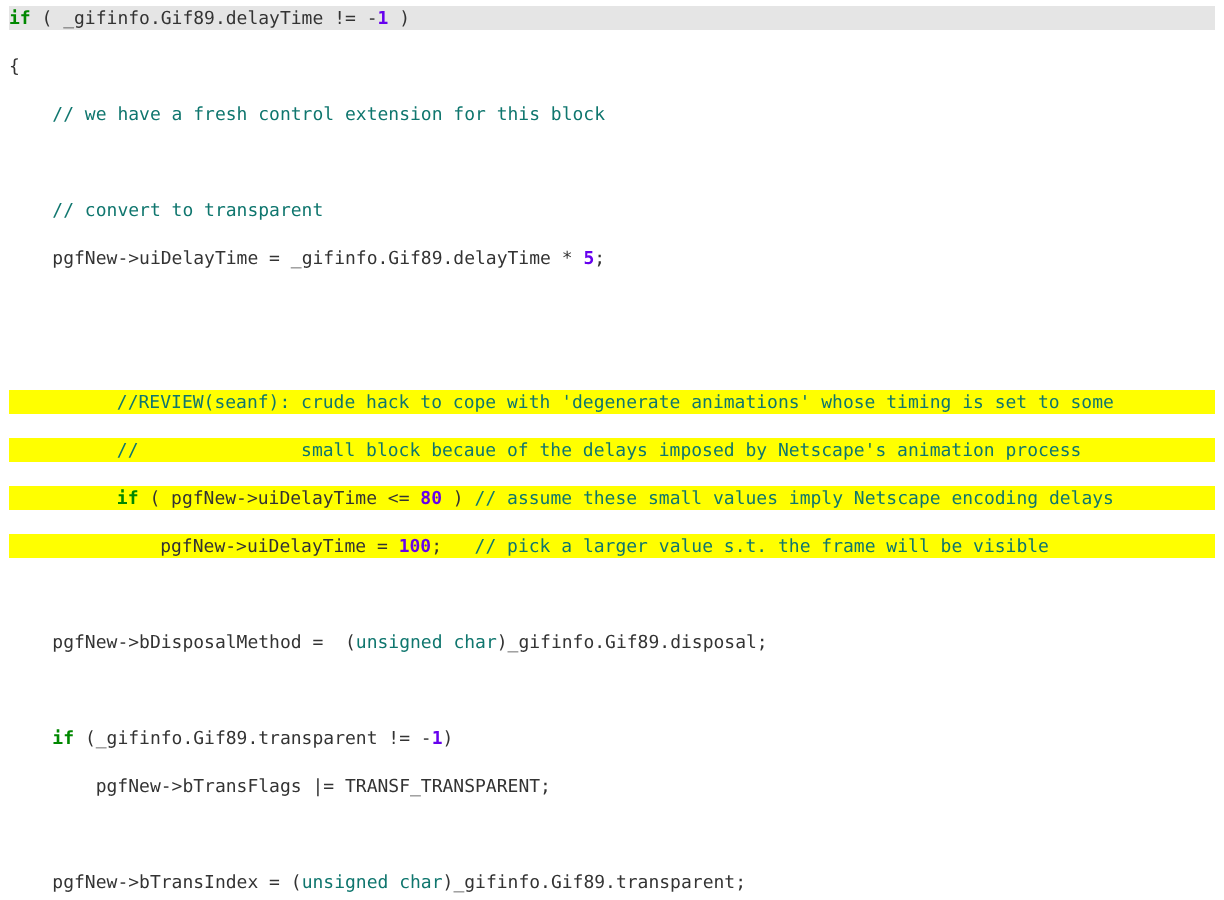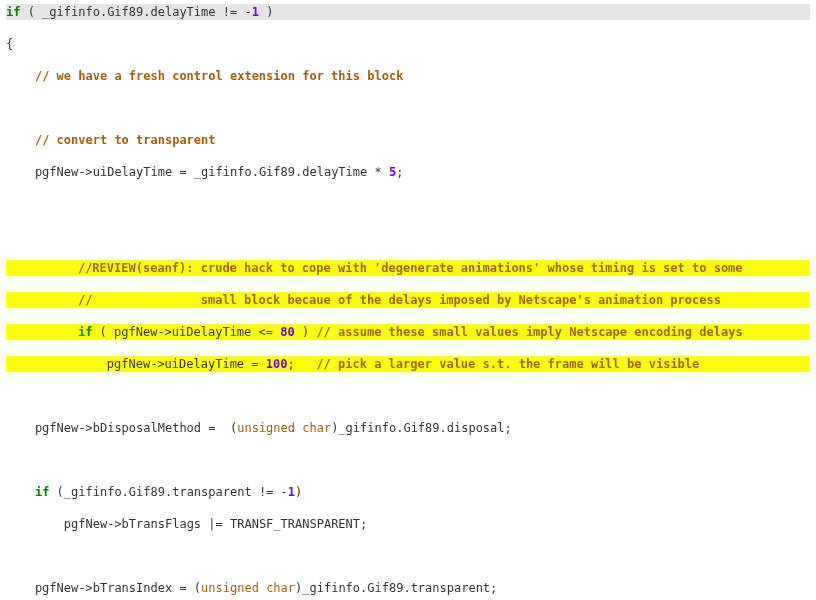--- a/index.html
+++ b/index.html
@@ -24,22 +24,22 @@
   }
   .line.first {
     background: #e5e5e5;
   }
   .line.highlight {
     background: #ffff00;
     padding-left: 43px;
   }
   
   .kw   { color: #008800; font-weight: bold; }   
-  .cm   { color: #a16207; font-weight: bold; }                        
-  .var  { color: #a16207; }                        
+  .cm   { color: #0f766e; }                        
+  .var  { color: #0f766e; }                        
   .num  { color: #6600EE; font-weight: bold; }
   .op   { color: #333333; }
 </style>
 </head>
 <body>
 
 <pre class="code" id="code-container"><span class="line first"><span class="kw">if</span> ( _gifinfo.Gif89.delayTime <span class="op">!=</span> <span class="op">-</span><span class="num">1</span> )</span>
 <span class="line">{</span>
 <span class="line">    <span class="cm">// we have a fresh control extension for this block</span></span>
 <span class="line">&nbsp;</span>

